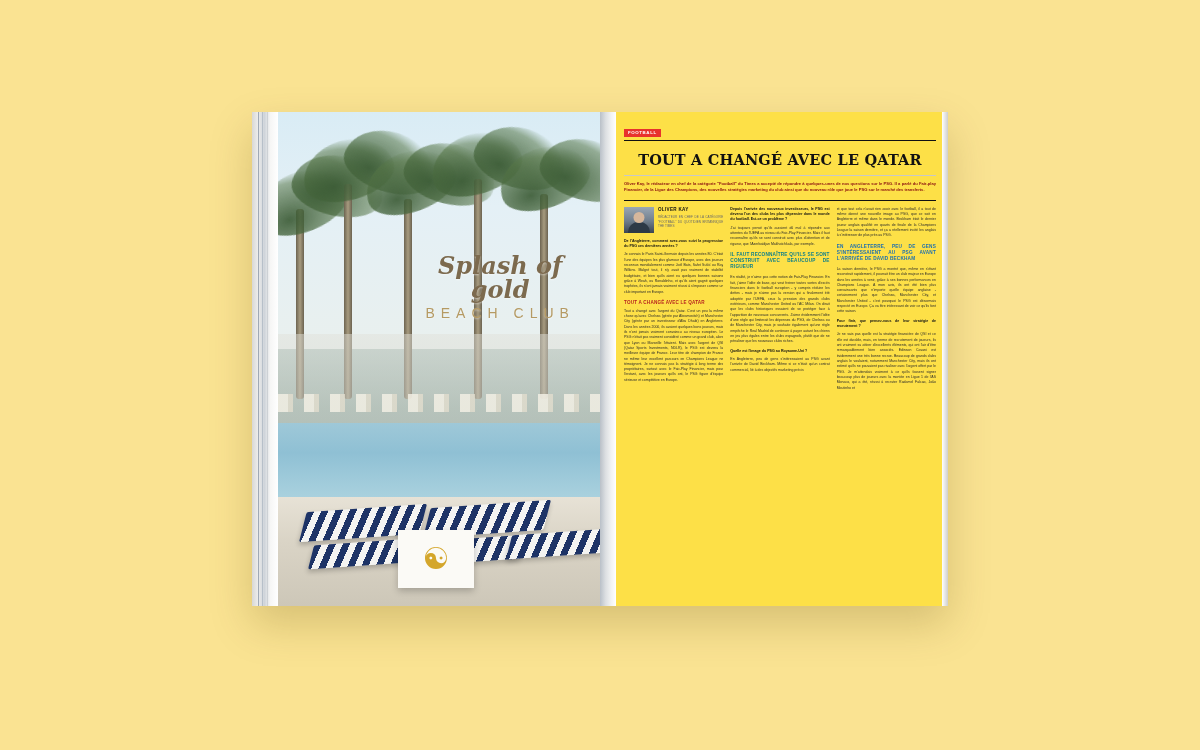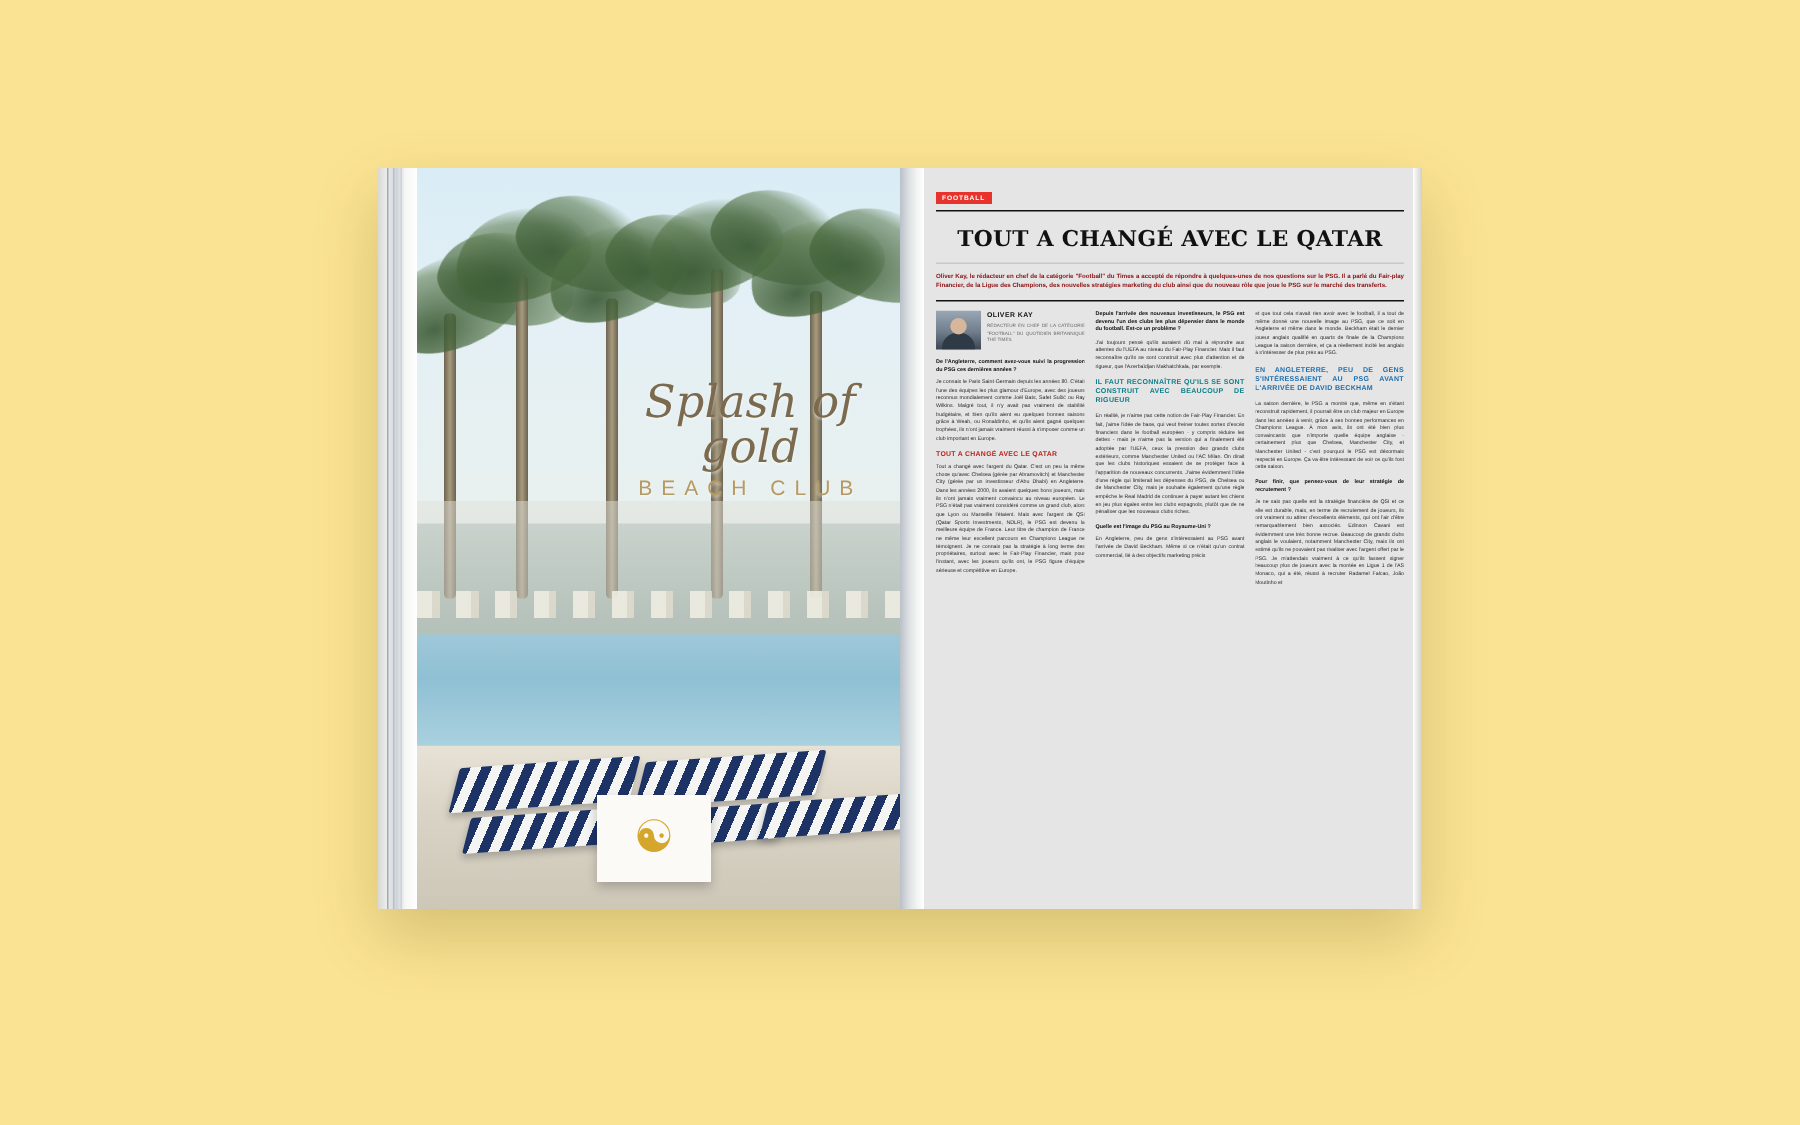--- a/index.html
+++ b/index.html
@@ -135,23 +135,24 @@
   }
   .cover-title .top-word {
     font-family: "DejaVu Serif", serif;
     font-size: 36px;
     font-weight: 700;
     letter-spacing: 4px;
   }
   .cover-title .script {
     font-family: "DejaVu Serif", serif;
     font-style: italic;
-    font-size: 30px;
+    font-size: 24px;
     margin-top: -6px;
     color: #7c6a4e;
+    font-weight: bold;
   }
   .cover-title .sub {
     font-family: "Liberation Sans", sans-serif;
     font-size: 14px;
     letter-spacing: 6px;
     margin-top: 4px;
     color: #b59a63;
   }
   .insert-card {
     position: absolute;
@@ -169,21 +170,21 @@
     font-size: 30px;
     color: #d4a62b;
     line-height: 1;
   }
 
   
   .page-right {
     position: relative;
     width: 348px;
     height: 100%;
-    background: #e5e5e5;
+    background: #fde047;
     overflow: hidden;
   }
   .binding-right {
     position: absolute;
     left: 0; top: 0; bottom: 0;
     width: 16px;
     background: linear-gradient(to right, #b9c0c8 0%, #dcdfe2 35%, #f2f3f3 70%, #ffffff 100%);
     z-index: 5;
   }
   .page-edge-right {

